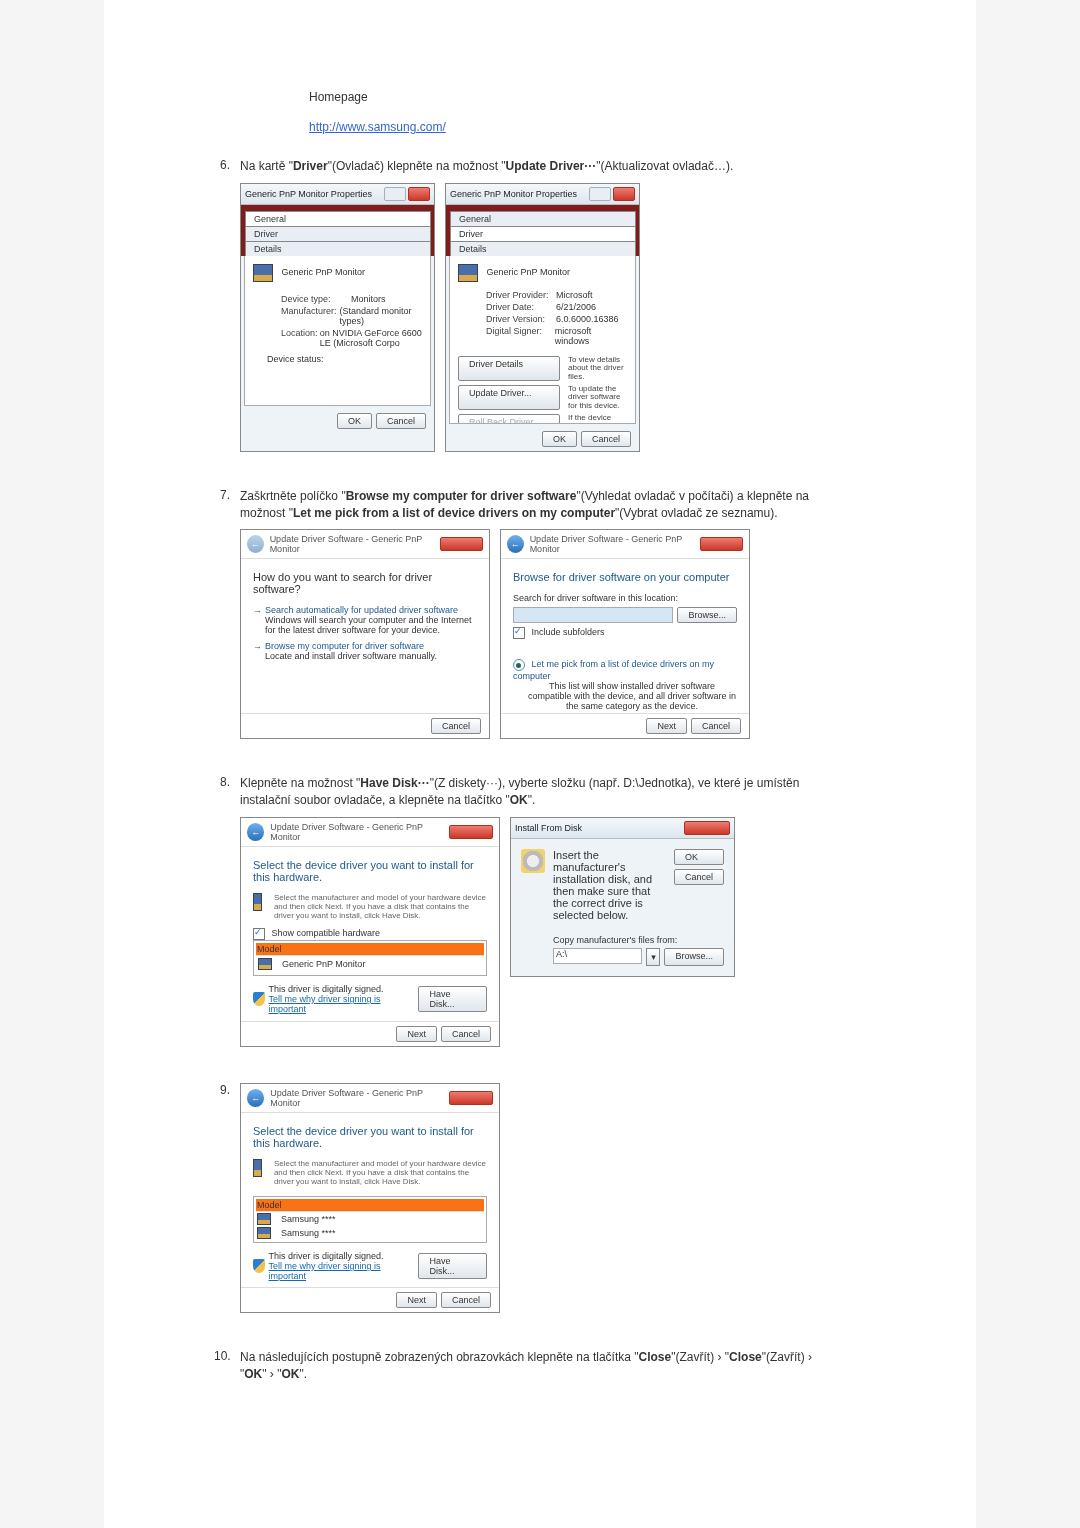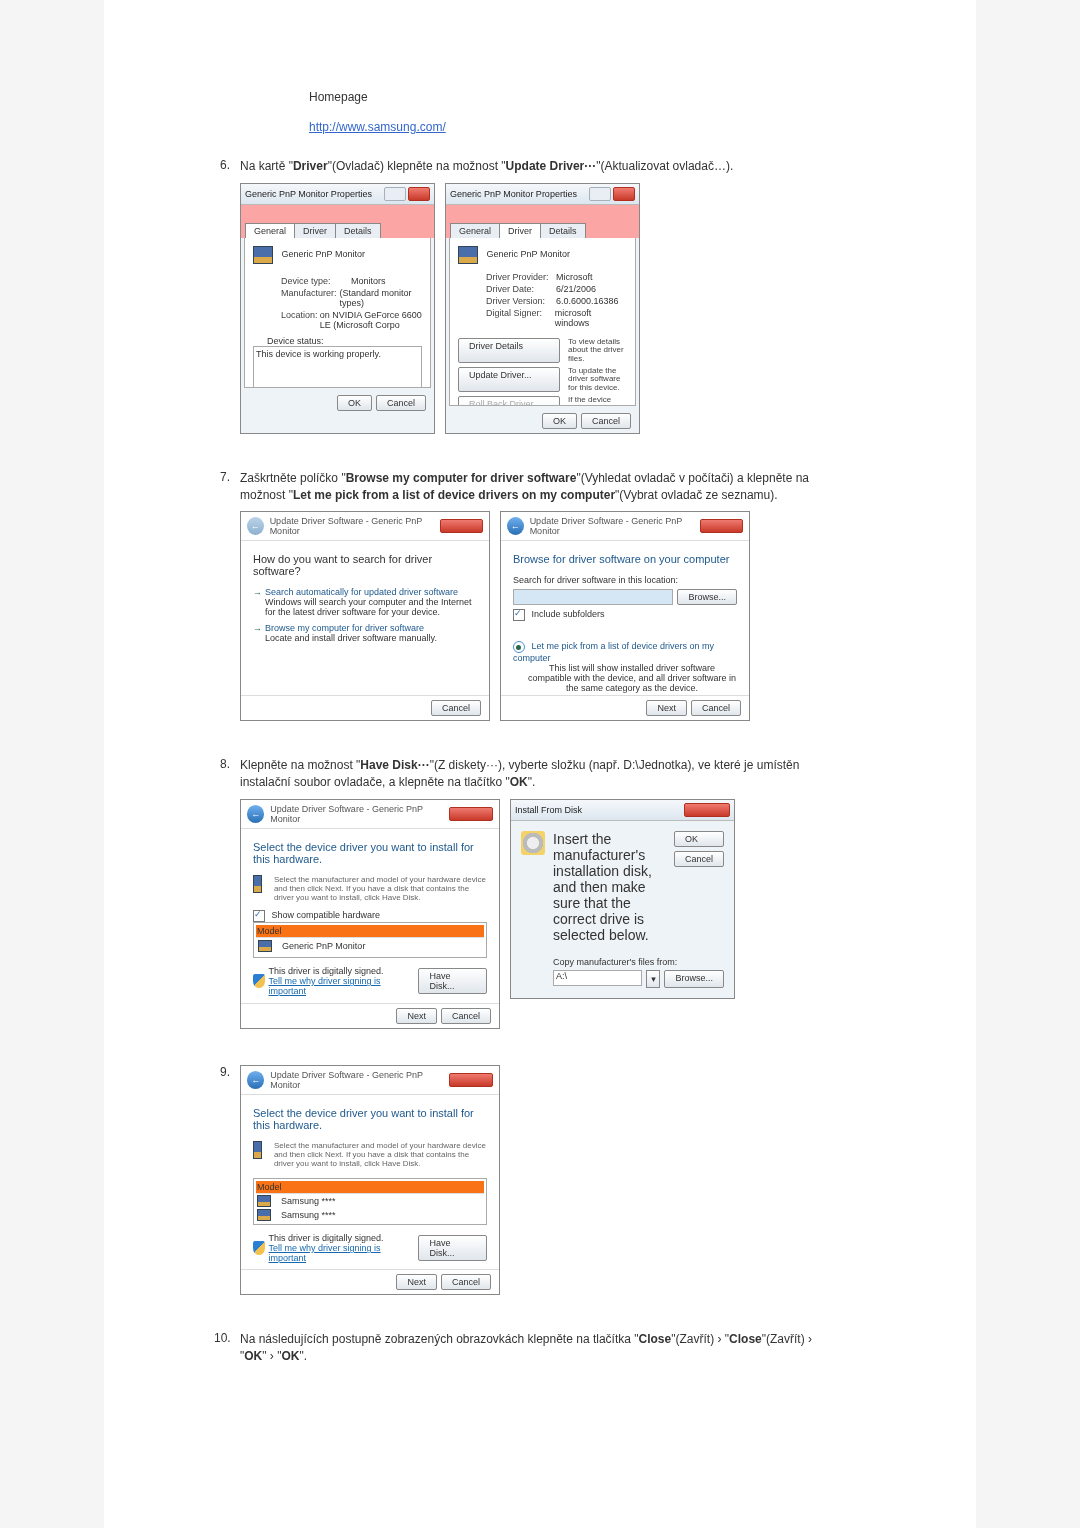--- a/index.html
+++ b/index.html
@@ -84,22 +84,23 @@
     background: #e8eef4;
     border: 1px solid #a6b0bb;
     border-radius: 2px;
   }
   .winbtns span.close {
     background: linear-gradient(to bottom, #f07a70, #c83a2a);
     border-color: #b03020;
   }
   .tabs {
     display: flex;
-    padding: 18px 4px 0 4px;
-    background: #fca5a5;
+    padding: 6px 4px 0 4px;
+    background: #7f1d1d;
+    flex-direction: column;
   }
   .tab {
     padding: 2px 8px;
     border: 1px solid #888;
     background: #fff;
     margin-right: -1px;
     border-bottom: none;
     font-size: 9px;
   }
   .tab.inactive {
@@ -365,21 +366,20 @@
               </div>
             <div class="prop-row">
                 <span class="lbl">Manufacturer:</span>
                 <span>(Standard monitor types)</span>
               </div>
             <div class="prop-row">
                 <span class="lbl">Location:</span>
                 <span>on NVIDIA GeForce 6600 LE (Microsoft Corpo</span>
               </div>
             <div style="margin-top:6px;padding-left:14px;">Device status:</div>
-            <div class="textarea">This device is working properly.</div>
           </div>
           <div class="dlg-foot">
             <span class="btn">OK</span>
             <span class="btn">Cancel</span>
           </div>
         </div>
 
         <div class="dialog d6b">
           <div class="dlg-titlebar">
             <span class="title">Generic PnP Monitor Properties</span>
@@ -545,21 +545,21 @@
 
         <div class="installfrom" style="width:225px;align-self:flex-start;">
           <div class="dlg-titlebar">
             <span class="title">Install From Disk</span>
             <div class="winbtns">
               <span class="close" style="width:44px;"></span>
             </div>
           </div>
           <div style="background:#eef3f7;padding:10px;display:flex;gap:8px;">
             <div class="disk-icon"></div>
-            <div style="flex:1;font-size:14px;">Insert the manufacturer's installation disk, and then make sure that the correct drive is selected below.</div>
+            <div style="flex:1;font-size:11px;">Insert the manufacturer's installation disk, and then make sure that the correct drive is selected below.</div>
             <div style="display:flex;flex-direction:column;gap:4px;">
               <span class="btn">OK</span>
               <span class="btn">Cancel</span>
             </div>
           </div>
           <div style="background:#eef3f7;padding:4px 10px 10px 42px;">
             <div>Copy manufacturer's files from:</div>
             <div style="display:flex;gap:4px;margin-top:3px;">
               <span class="input-line" style="flex:1;">A:\</span>
               <span style="width:12px;height:16px;border:1px solid #888;background:linear-gradient(to bottom,#fff,#e0e6ec);display:flex;align-items:center;justify-content:center;">▾</span>

